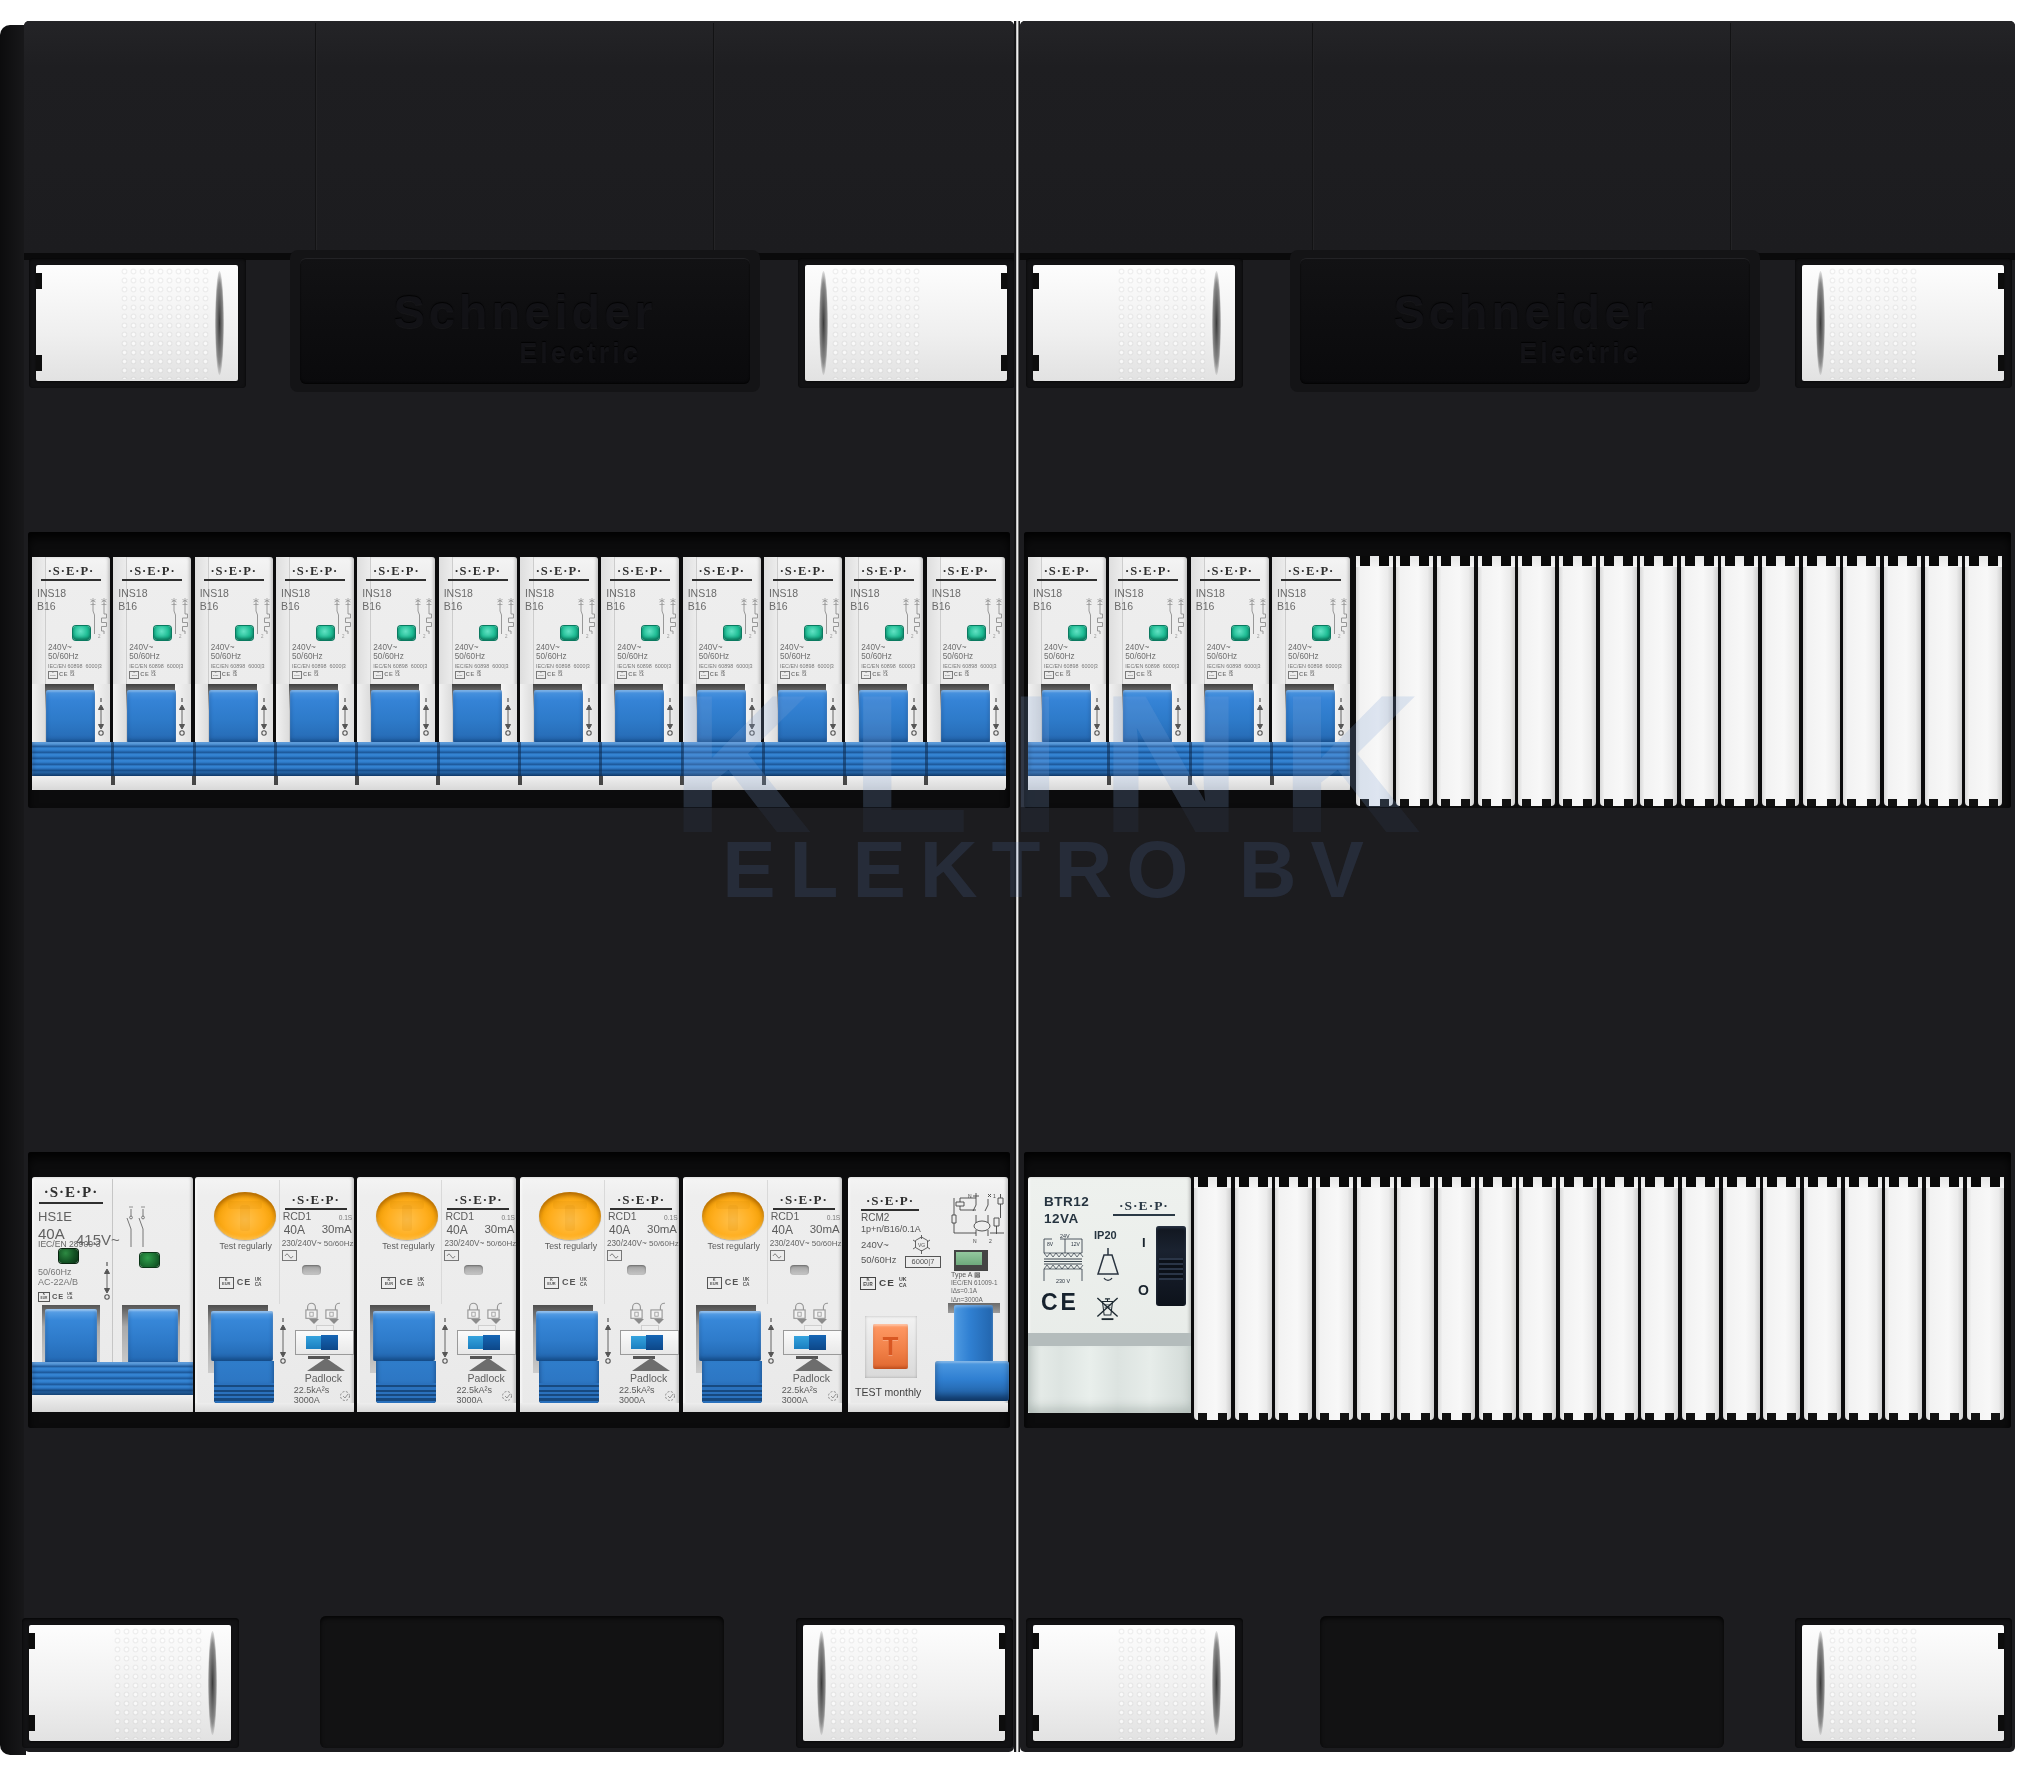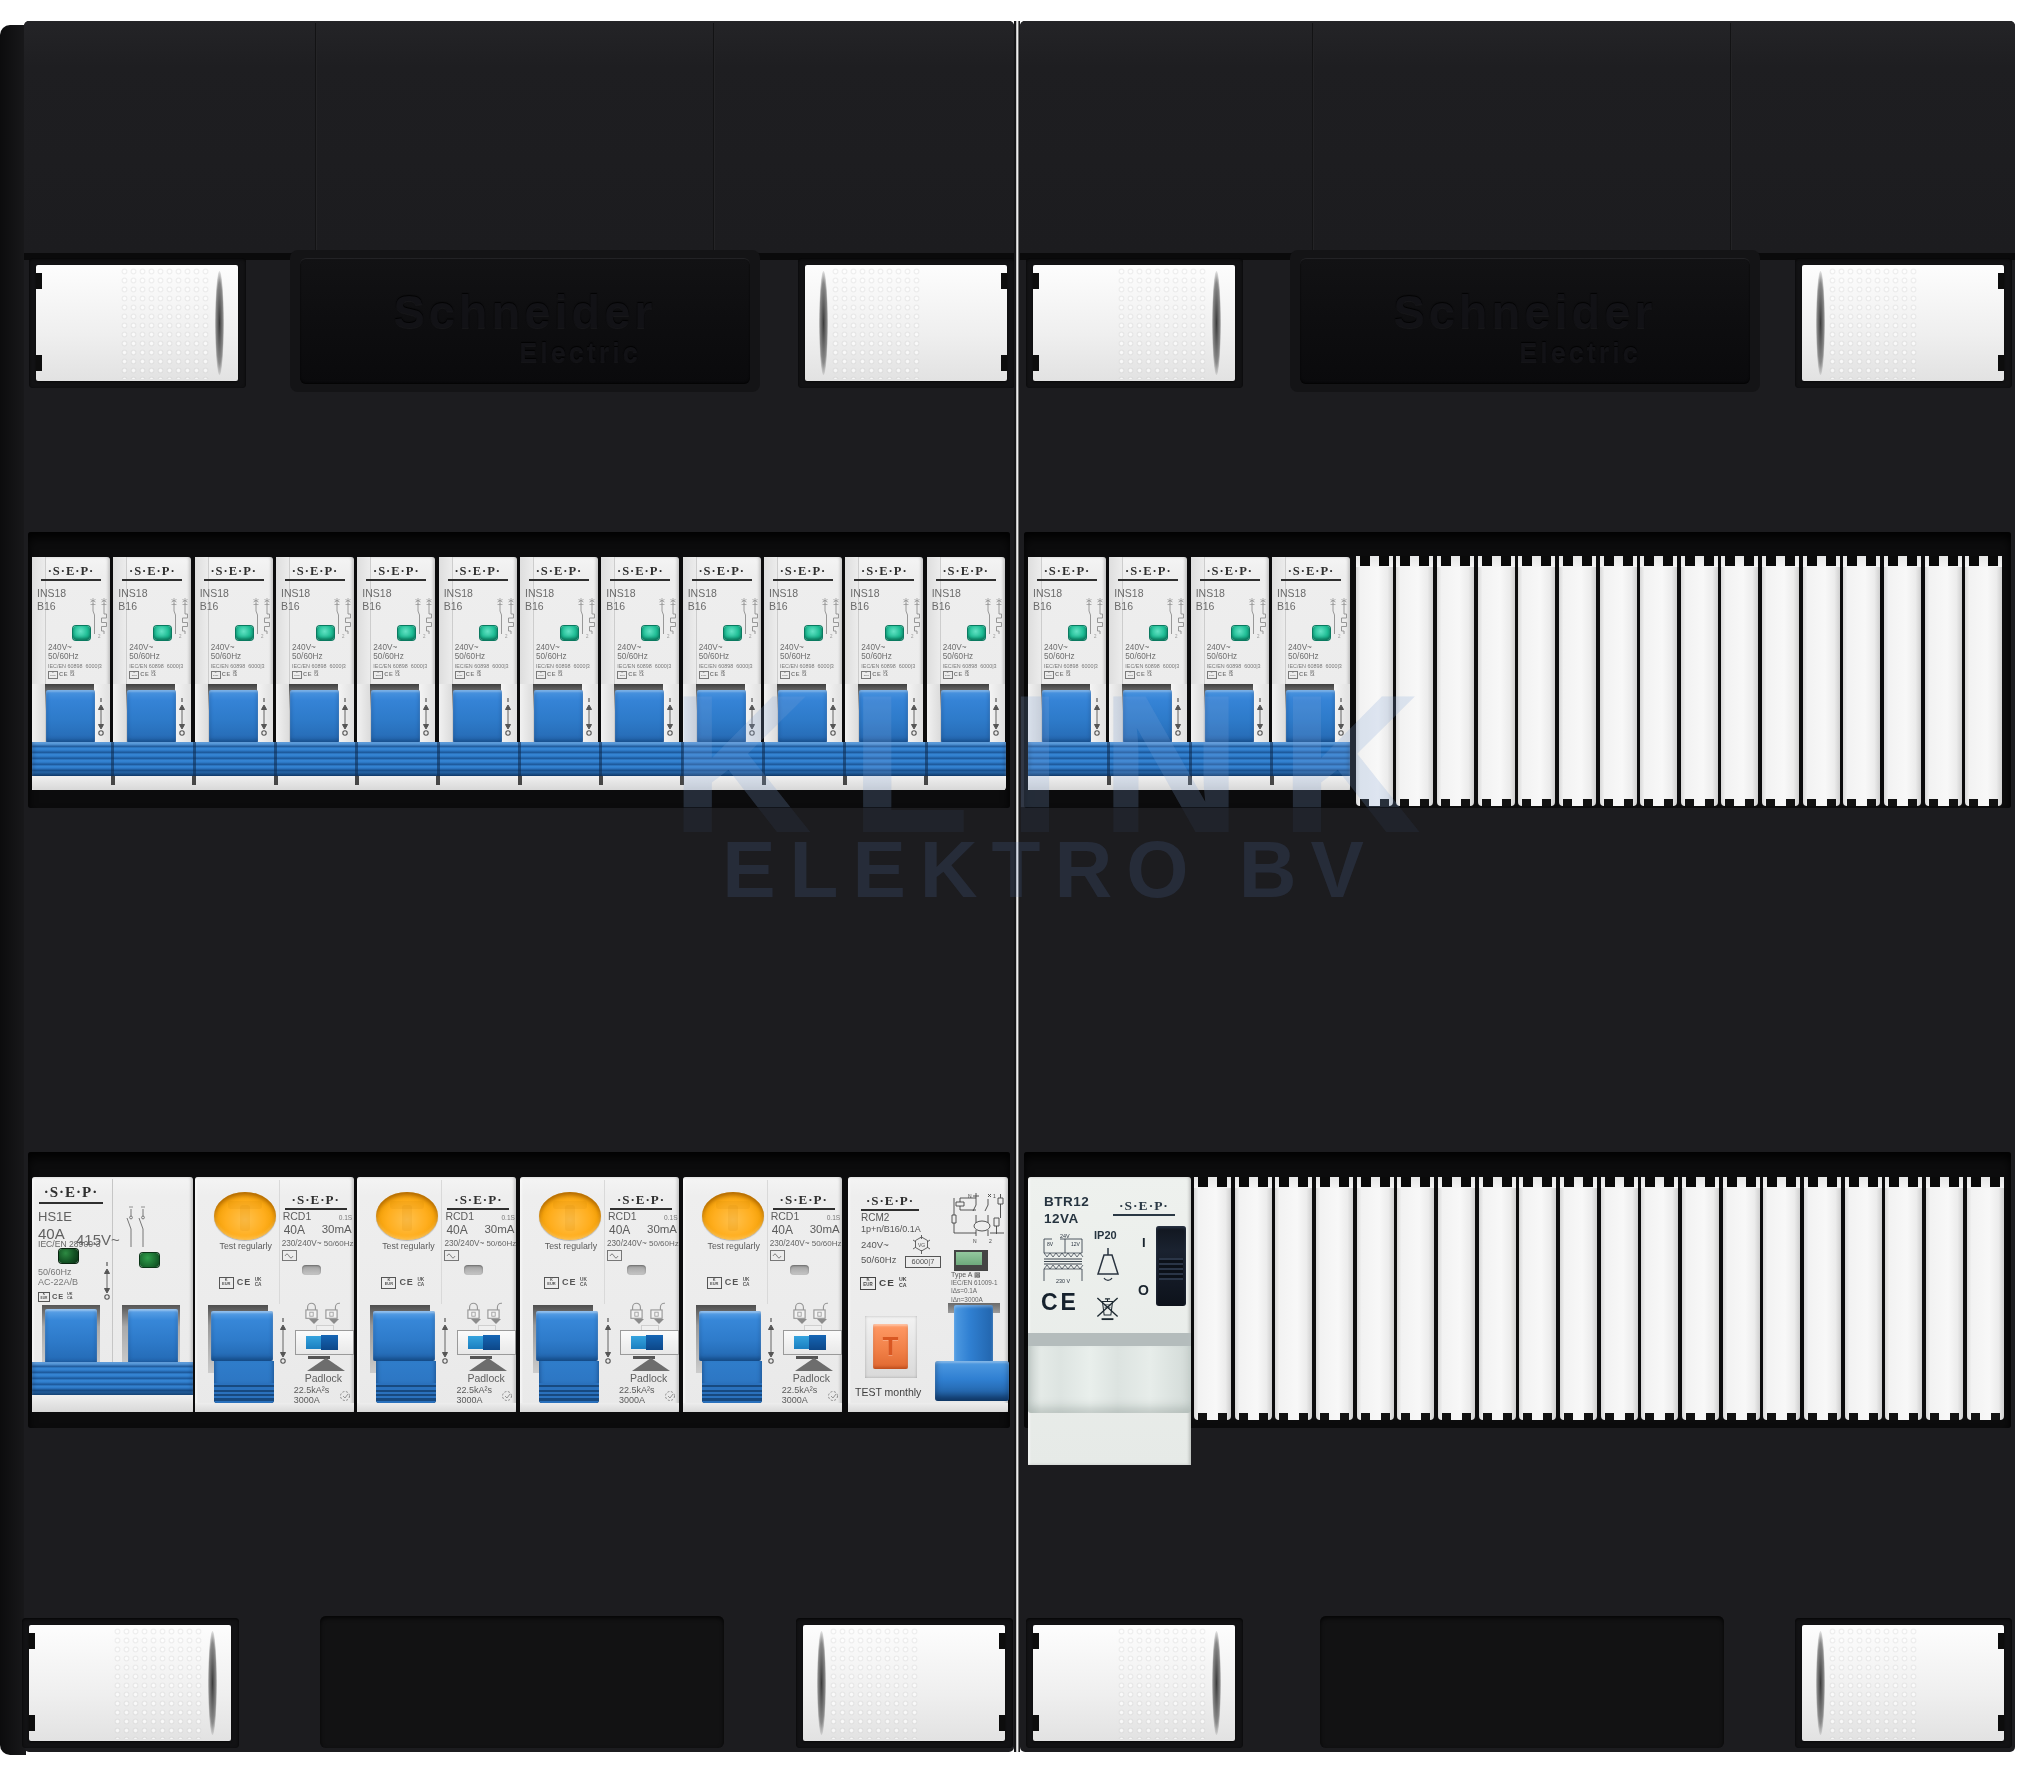--- a/index.html
+++ b/index.html
@@ -1287,21 +1287,21 @@
     </div>
     <div class="abs" style="left:17px;top:139px;width:52px;height:62px;background:linear-gradient(180deg,#f2f2f2,#d9d9d9);box-shadow:inset 0 0 3px rgba(0,0,0,.25);"></div>
     <div class="abs" style="left:25px;top:147px;width:35px;height:45px;background:linear-gradient(180deg,#ff9a66,#f07f46 60%,#e06830);border-radius:2px;box-shadow:inset 0 2px 2px rgba(255,255,255,.4), inset 0 -2px 3px rgba(140,40,0,.4);font-size:26px;font-weight:bold;color:#d95722;text-align:center;line-height:45px;text-shadow:0 1px 0 rgba(255,255,255,.25);">T</div>
     <div class="abs" style="left:7px;top:209px;font-size:10.5px;color:#3f3f3f;">TEST monthly</div>
     <div class="abs" style="left:100px;top:126px;width:52px;height:10px;background:linear-gradient(180deg,#6a6a6a,#9c9c9c);"></div>
     <div class="abs" style="left:106px;top:128px;width:39px;height:60px;background:linear-gradient(90deg,#4f9be2 0,#3080d2 40%,#2265ad 100%);border-radius:2px;box-shadow:inset 0 2px 3px rgba(255,255,255,.3);"></div>
     <div class="abs" style="left:87px;top:184px;width:74px;height:40px;background:linear-gradient(180deg,#4f9be2 0,#3080d2 45%,#1d5795 100%);border-radius:3px;box-shadow:inset 0 -5px 6px rgba(0,20,50,.5), inset 0 2px 2px rgba(255,255,255,.3);"></div>
     <div class="abs" style="left:0;top:226px;width:160px;height:9px;background:linear-gradient(180deg,#ededed,#d8d8d8);border-radius:0 0 3px 3px;"></div>
   </div>
 
-<div class="mod" style="left:1028px;top:1177px;width:163px;height:288px;background:linear-gradient(180deg,#eef1ee,#e6eae7);">
+<div class="mod" style="left:1028px;top:1177px;width:163px;height:236px;background:linear-gradient(180deg,#eef1ee,#e6eae7);">
     <div class="abs" style="left:16px;top:17px;font-size:13.5px;color:#263440;font-weight:bold;letter-spacing:.5px;">BTR12</div>
     <div class="abs" style="left:16px;top:34px;font-size:13.5px;color:#263440;font-weight:bold;letter-spacing:.5px;">12VA</div>
     <div class="sep" style="left:85px;top:22px;width:62px;font-size:13.5px;color:#2b3945;border-bottom:2px solid #2b3945;">·S·E·P·</div>
     <svg class="abs" style="left:13px;top:54px" width="50" height="58" viewBox="0 0 50 58">
       <g stroke="#2a3440" fill="none" stroke-width="0.8">
         <path d="M3 8 v14 M3 8 h8 M24 8 v14 M19 8 h22 M41 8 v14"></path>
         <text x="19" y="7" font-size="5.4" fill="#2a3440" stroke="none">24V</text>
         <text x="6" y="15" font-size="5" fill="#2a3440" stroke="none">8V</text>
         <text x="30" y="15" font-size="5" fill="#2a3440" stroke="none">12V</text>
         <path d="M3 22 h38 M3 22 l3 4 3 -4 3 4 3 -4 3 4 3 -4 3 4 3 -4 3 4 3 -4 3 4 3 -4 3 4" stroke-width="0.7"></path>

